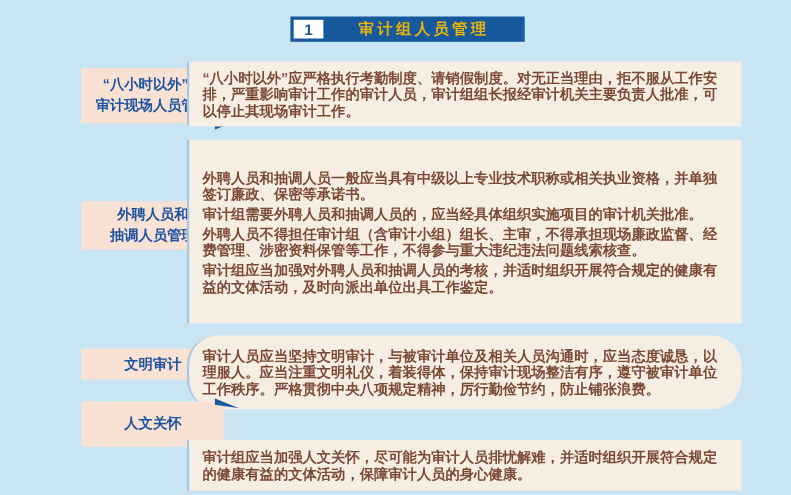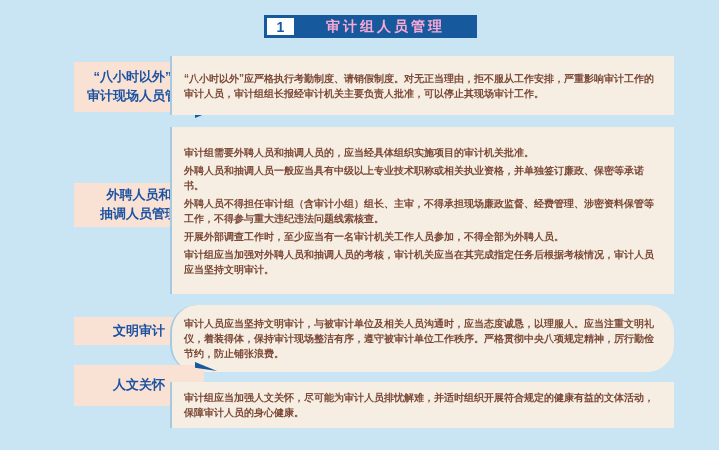--- a/index.html
+++ b/index.html
@@ -12,40 +12,40 @@
     position:absolute;left:264px;top:15px;width:213px;height:23px;
     background:#16599c;display:flex;align-items:center;
   }
   .title-num{
     background:#ffffff;color:#16599c;
     width:27px;height:17px;margin-left:3px;flex:0 0 auto;
     display:flex;align-items:center;justify-content:center;
     font-weight:bold;font-size:14px;
   }
   .title-text{
-    flex:1;text-align:center;color:#f9a8d4;font-weight:bold;
+    flex:1;text-align:center;color:#eab308;font-weight:bold;
     font-size:14px;letter-spacing:3px;white-space:nowrap;
   }
   .label-box{
     position:absolute;left:26px;width:130px;
     background:#f9e2d3;color:#1c52a2;font-weight:bold;
     font-size:13px;line-height:1.45;text-align:center;
     display:flex;align-items:center;justify-content:center;
     white-space:pre-line;
     margin-left:48px;
   }
   .arrow{
     position:absolute;width:22px;height:9px;background:#16599c;
   }
   .arrow-top{right:-13px;top:-3px;clip-path:polygon(0 0,100% 100%,0 65%);}
   .arrow-bottom{right:-13px;bottom:-6px;clip-path:polygon(0 35%,100% 0,0 100%);}
   .content-box{
     position:absolute;left:170px;width:504px;box-sizing:border-box;
     background:#f7eee3;border-left:2px solid #a6c9e2;
-    color:#7b4936;font-weight:bold;font-size:10px;line-height:15px;
+    color:#7b4936;font-weight:bold;font-size:13px;line-height:15px;
     padding:4px 12px;overflow:hidden;
     display:flex;flex-direction:column;justify-content:center;
   }
   .content-box p{margin:1.5px 0;}
 </style>
 </head>
 <body>
 
 <div class="title-bar">
   <div class="title-num">1</div>
@@ -60,34 +60,33 @@
 <div class="content-box" style="top:56px;height:59px;">
   <p>“八小时以外”应严格执行考勤制度、请销假制度。对无正当理由，拒不服从工作安排，严重影响审计工作的审计人员，审计组组长报经审计机关主要负责人批准，可以停止其现场审计工作。</p>
 </div>
 
 <div class="label-box" style="top:183px;height:44px;text-align:center;">外聘人员和
 抽调人员管理
   <span class="arrow arrow-top"></span>
   <span class="arrow arrow-bottom"></span>
 </div>
 <div class="content-box" style="top:127px;height:167px;">
+  <p>外聘人员和抽调人员一般应当具有中级以上专业技术职称或相关执业资格，并单独签订廉政、保密等承诺书。</p>
   <p>审计组需要外聘人员和抽调人员的，应当经具体组织实施项目的审计机关批准。</p>
-  <p>外聘人员和抽调人员一般应当具有中级以上专业技术职称或相关执业资格，并单独签订廉政、保密等承诺书。</p>
   <p>外聘人员不得担任审计组（含审计小组）组长、主审，不得承担现场廉政监督、经费管理、涉密资料保管等工作，不得参与重大违纪违法问题线索核查。</p>
-  <p>开展外部调查工作时，至少应当有一名审计机关工作人员参加，不得全部为外聘人员。</p>
-  <p>审计组应当加强对外聘人员和抽调人员的考核，审计机关应当在其完成指定任务后根据考核情况，审计人员应当坚持文明审计。</p>
+  <p>审计组应当加强对外聘人员和抽调人员的考核，并适时组织开展符合规定的健康有益的文体活动，及时向派出单位出具工作鉴定。</p>
 </div>
 
 <div class="label-box" style="top:317px;height:28px;">文明审计
   <span class="arrow arrow-top"></span>
   <span class="arrow arrow-bottom"></span>
 </div>
 <div class="content-box" style="top:305px;height:67px;border-radius:27px;">
   <p>审计人员应当坚持文明审计，与被审计单位及相关人员沟通时，应当态度诚恳，以理服人。应当注重文明礼仪，着装得体，保持审计现场整洁有序，遵守被审计单位工作秩序。严格贯彻中央八项规定精神，厉行勤俭节约，防止铺张浪费。</p>
 </div>
 
 <div class="label-box" style="top:365px;height:41px;">人文关怀
   <span class="arrow arrow-top"></span>
   <span class="arrow arrow-bottom"></span>
 </div>
-<div class="content-box" style="top:382px;height:46px;">
+<div class="content-box" style="top:400px;height:46px;">
   <p>审计组应当加强人文关怀，尽可能为审计人员排忧解难，并适时组织开展符合规定的健康有益的文体活动，保障审计人员的身心健康。</p>
 </div>
 
 </body></html>

